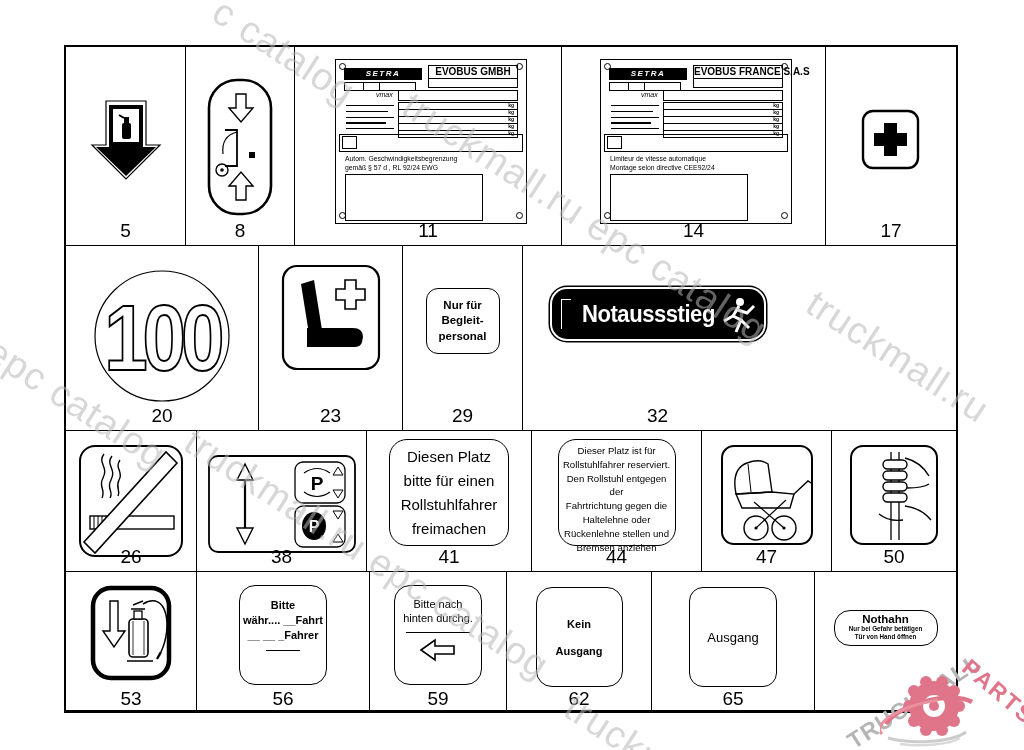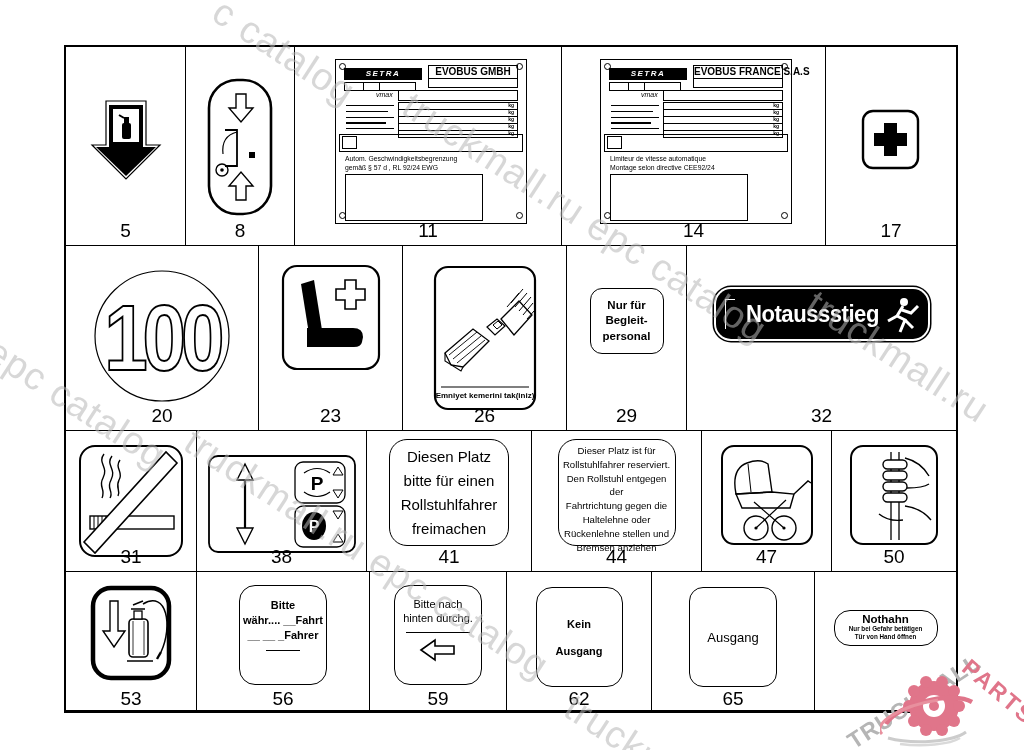--- a/index.html
+++ b/index.html
@@ -223,35 +223,20 @@
     <div class="cell" style="width:144px">
       <svg width="100" height="108" style="margin:18px auto 0">
         <rect x="2" y="2" width="96" height="103" rx="14" fill="none" stroke="#000" stroke-width="2.2"></rect>
         <polygon points="20,20 33,16 41,66 28,70" fill="#000"></polygon>
         <path d="M26,64 h46 q10,0 10,9 l-1,5 q-1,5 -8,5 h-47 z" fill="#000"></path>
         <path d="M64,16 h11 v9 h9 v11 h-9 v9 h-11 v-9 h-9 v-11 h9 z" fill="none" stroke="#000" stroke-width="1.6"></path>
       </svg>
       <div class="num">23</div>
     </div>
 
-    <div class="cell" style="width:164px">
-      <svg width="104" height="146" style="margin:19px auto 0">
-        <rect x="2" y="2" width="100" height="142" rx="13" fill="none" stroke="#000" stroke-width="2.2"></rect>
-        <polygon points="12,88 40,64 56,76 30,102 18,100" fill="none" stroke="#000" stroke-width="1.3"></polygon>
-        <path d="M16,90 L44,67 M20,94 L48,71 M24,98 L52,75" stroke="#000" stroke-width="0.9" fill="none"></path>
-        <path d="M12,88 v8 l16,10 l2,-4" fill="none" stroke="#000" stroke-width="1.1"></path>
-        <polygon points="54,62 64,54 72,61 62,70" fill="none" stroke="#000" stroke-width="1.2"></polygon>
-        <polygon points="60,60 65,56 69,60 64,64" fill="none" stroke="#000" stroke-width="1"></polygon>
-        <polygon points="68,54 86,36 99,50 81,70" fill="none" stroke="#000" stroke-width="1.3"></polygon>
-        <path d="M78,38 L90,24 M82,42 L94,28 M86,46 L98,32 M90,50 L100,38 M74,42 L86,28 M94,54 L101,46" stroke="#000" stroke-width="1" fill="none"></path>
-        <line x1="8" y1="122" x2="96" y2="122" stroke="#000" stroke-width="1.2"></line>
-        <text x="52" y="133" text-anchor="middle" font-size="8" font-weight="bold" font-family="Liberation Sans, sans-serif">Emniyet kemerini tak(iniz)</text>
-      </svg>
-      <div class="num">26</div>
-    </div>
 
     <div class="cell" style="width:120px">
       <div class="rsign s29">
         <div>Nur für</div>
         <div>Begleit-</div>
         <div>personal</div>
       </div>
       <div class="num">29</div>
     </div>
 
@@ -273,21 +258,21 @@
     <div class="cell" style="width:131px">
       <svg width="106" height="114" style="margin:13px auto 0">
         <rect x="2" y="2" width="102" height="110" rx="15" fill="none" stroke="#000" stroke-width="2"></rect>
         <path d="M26,10 c-7,9 5,13 -1,24 c-5,9 3,11 -1,20" fill="none" stroke="#000" stroke-width="1.4"></path>
         <path d="M34,12 c-7,9 5,13 -1,24 c-5,9 3,11 -1,18" fill="none" stroke="#000" stroke-width="1.4"></path>
         <path d="M42,16 c-6,8 4,12 -1,20 c-4,8 2,10 -1,16" fill="none" stroke="#000" stroke-width="1.4"></path>
         <rect x="12" y="72" width="84" height="13" fill="none" stroke="#000" stroke-width="1.4"></rect>
         <path d="M16,72 v13 M20,72 v13 M24,72 v13 M28,72 v13" stroke="#000" stroke-width="1"></path>
         <polygon points="6,98 88,8 99,19 17,109" fill="#fff" stroke="#000" stroke-width="1.6"></polygon>
       </svg>
-      <div class="num">31</div>
+      <div class="num">26</div>
     </div>
 
     <div class="cell" style="width:170px">
       <svg width="150" height="100" style="margin:23px auto 0">
         <rect x="2" y="2" width="146" height="96" rx="9" fill="none" stroke="#000" stroke-width="1.8"></rect>
         <line x1="38" y1="24" x2="38" y2="76" stroke="#000" stroke-width="2.2"></line>
         <polygon points="38,10 30,26 46,26" fill="#fff" stroke="#000" stroke-width="1.4"></polygon>
         <polygon points="38,90 30,74 46,74" fill="#fff" stroke="#000" stroke-width="1.4"></polygon>
         <rect x="88" y="8" width="50" height="41" rx="8" fill="none" stroke="#000" stroke-width="1.3"></rect>
         <path d="M97,19 q13,-9 26,0 M97,38 q13,9 26,0" fill="none" stroke="#000" stroke-width="1.2"></path>

